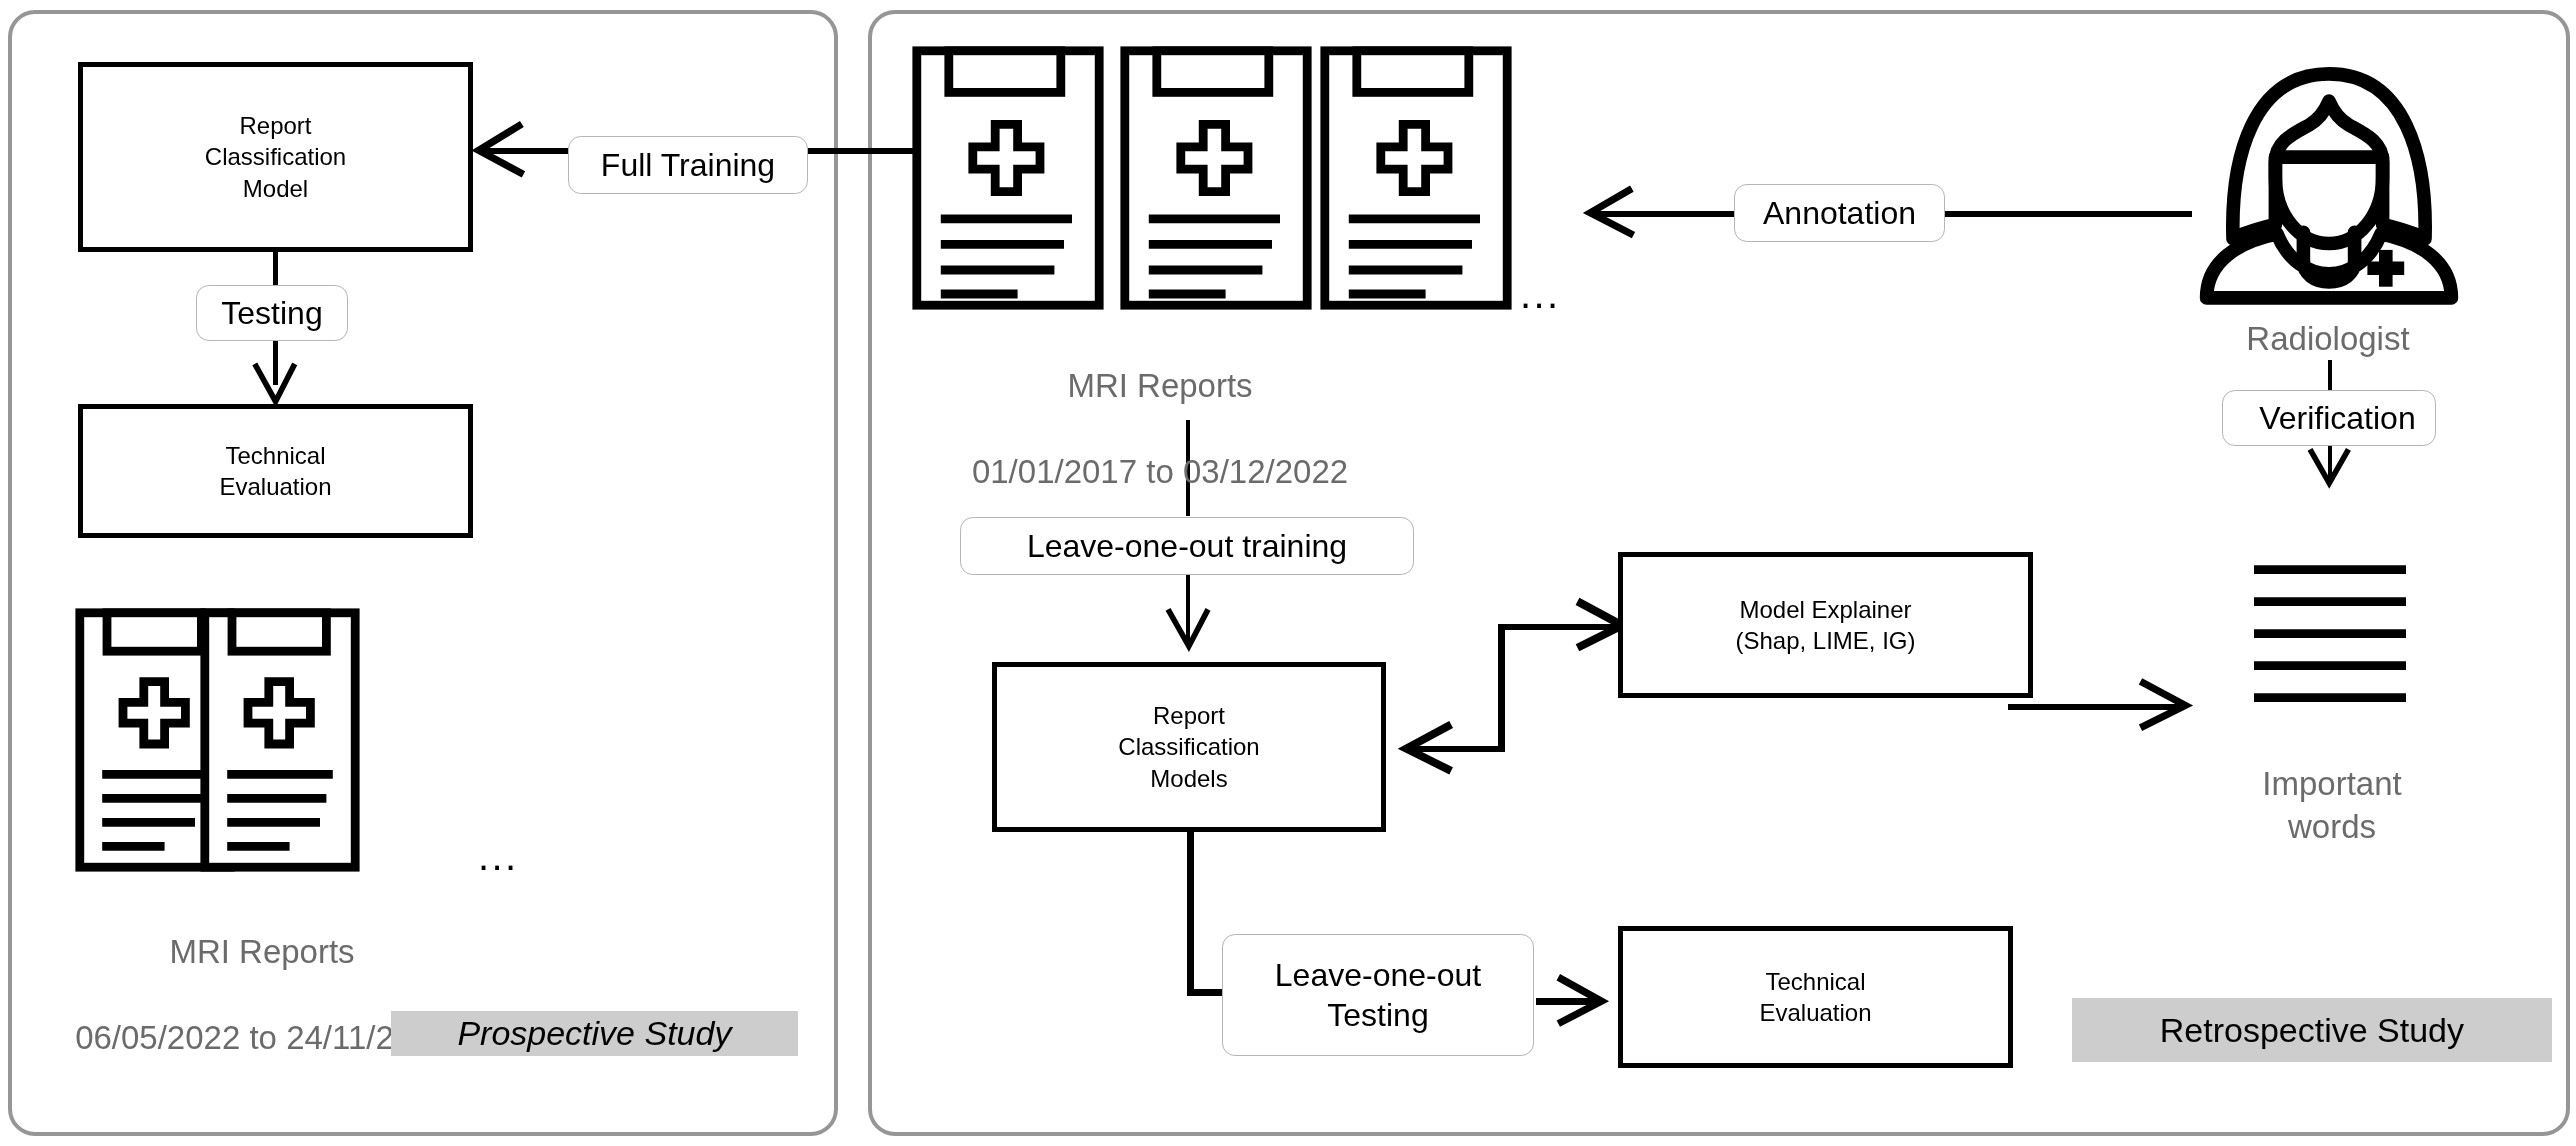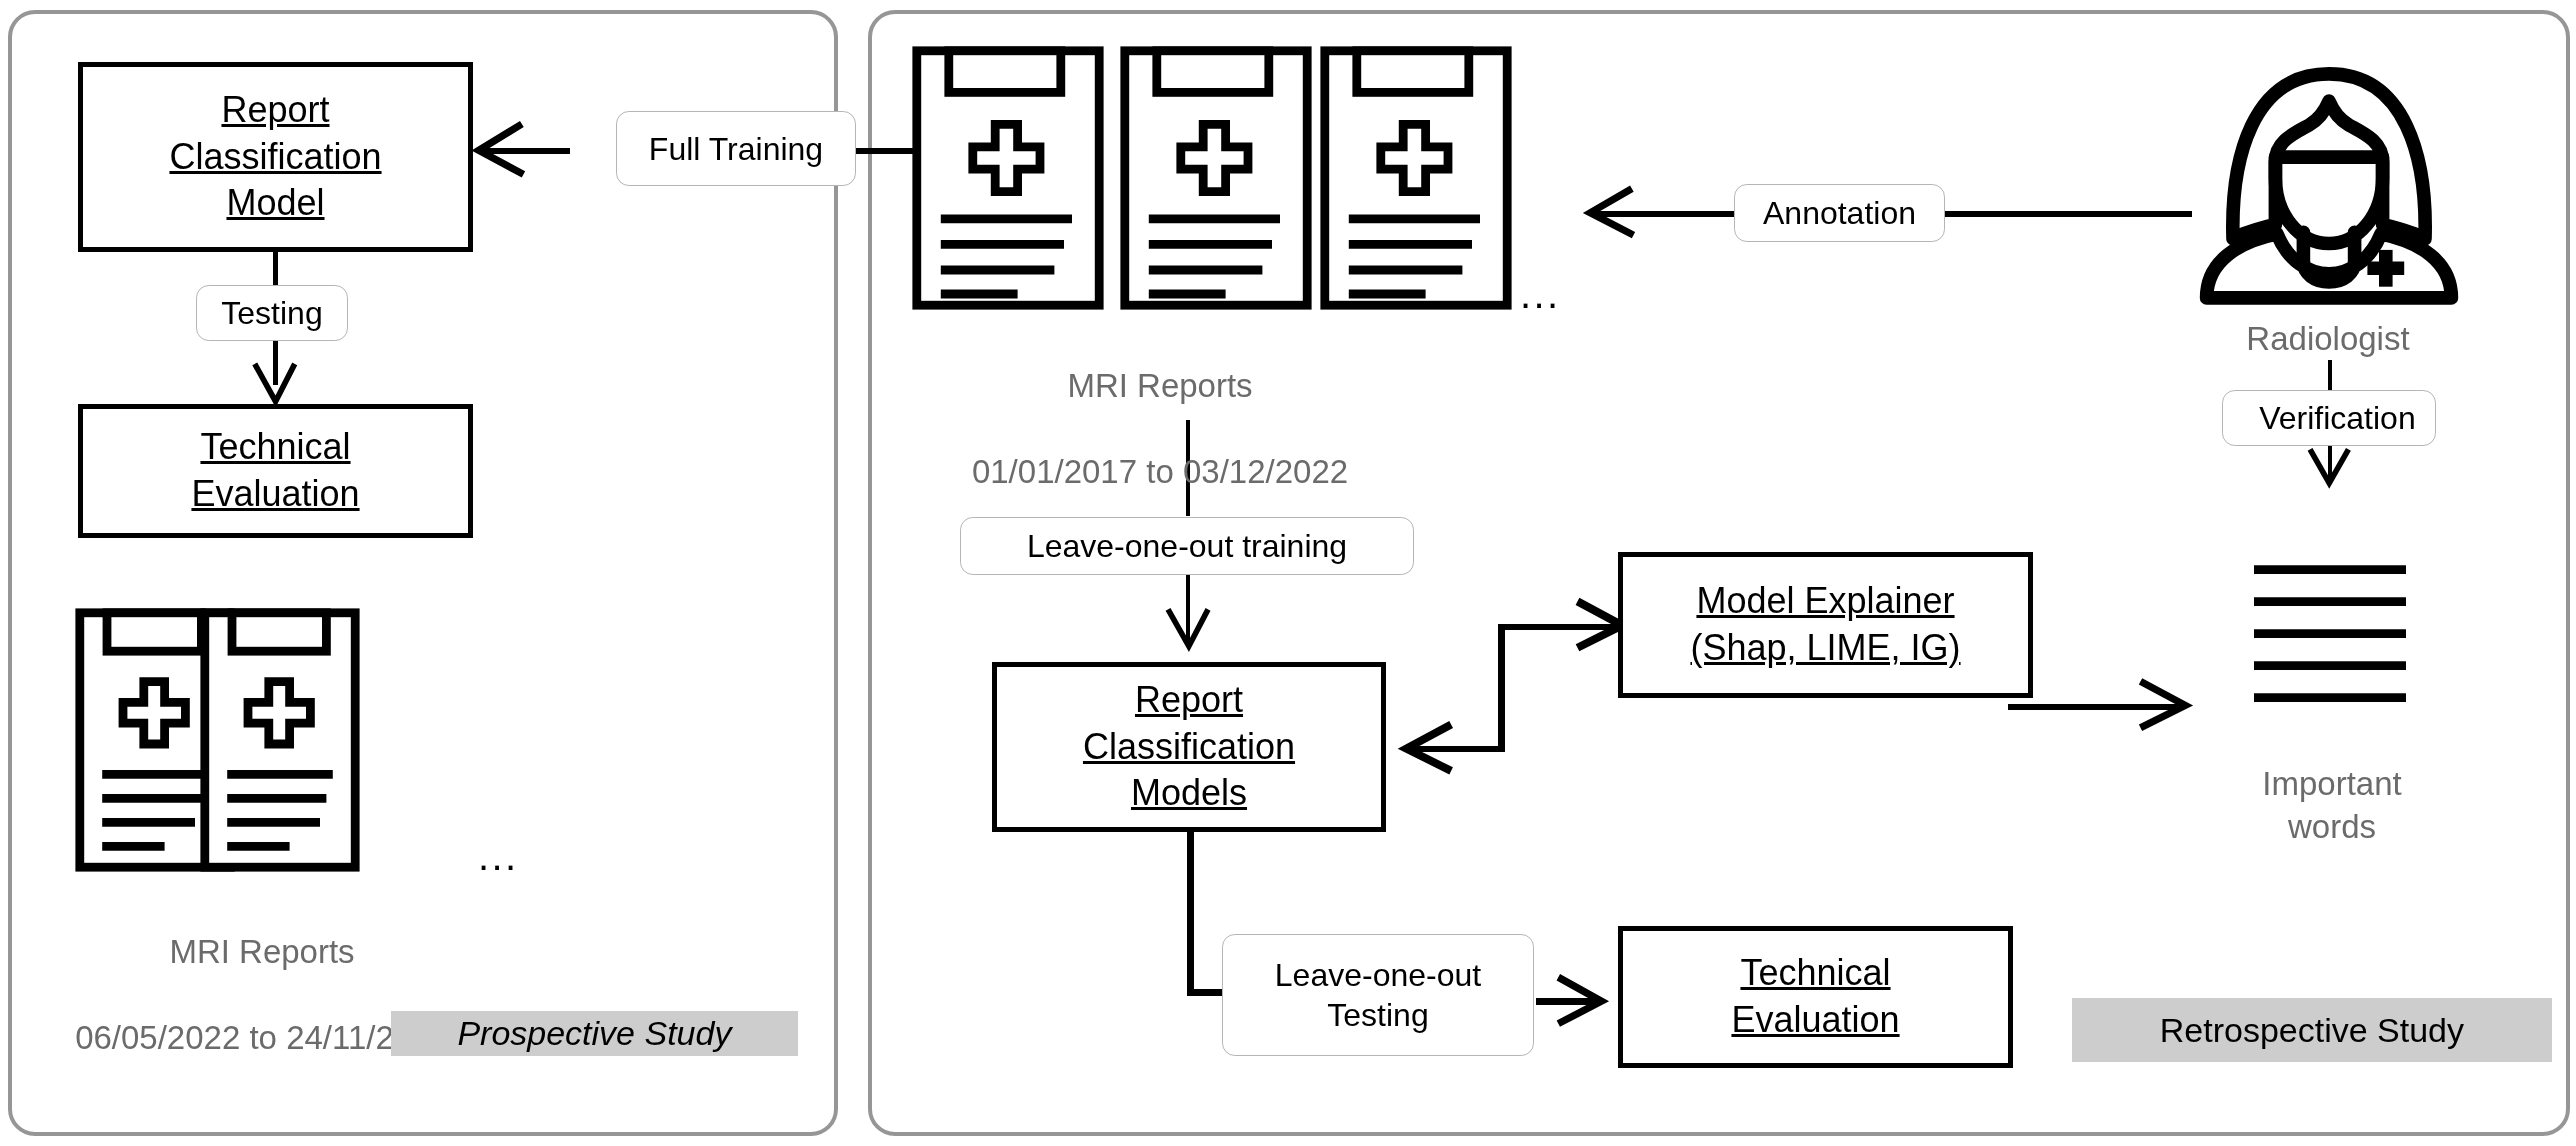--- a/index.html
+++ b/index.html
@@ -28,23 +28,22 @@
   .box{
     position:absolute;
     box-sizing:border-box;
     border:5.6px solid #000;
     background:#fff;
     display:flex;
     align-items:center;
     justify-content:center;
     text-align:center;
     line-height:1.30;
-    font-size:36px;
+    font-size:24px;
     z-index:6;
-    text-decoration:underline;
   }
   
   .pill{
     position:absolute;
     box-sizing:border-box;
     border:1.6px solid #b5b5b5;
     border-radius:12.8px;
     background:#fff;
     display:flex;
     align-items:center;
@@ -211,21 +210,21 @@
 
   <div class="caption" style="left:30px; top:888px; width:464px;">
     <span>MRI Reports</span><br>
     <span>06/05/2022 to 24/11/2022</span>
   </div>
 
   <div class="badge" style="left:391px; top:1011px; width:378px; height:45px;font-style:italic;">
     <span>Prospective Study</span>
   </div>
 
-  <div class="pill" style="left:568px; top:111px; width:240px; height:75px;margin-left:48px;">
+  <div class="pill" style="left:568px; top:136px; width:240px; height:58px;">
     <span>Full Training</span>
   </div>
 
   <svg class="doc" style="left:912px; top:46px;" width="200" height="264" viewBox="0 0 250 330">
     <rect x="6" y="6" width="228" height="318" fill="#fff" stroke="#000" stroke-width="11"></rect>
     <rect x="46" y="6" width="140" height="52" fill="#fff" stroke="#000" stroke-width="11"></rect>
     <path d="M 104,98 L 132,98 L 132,126 L 160,126 L 160,154 L 132,154 L 132,182 L 104,182 L 104,154 L 76,154 L 76,126 L 104,126 Z" fill="#fff" stroke="#000" stroke-width="11"></path>
     <g stroke="#000" stroke-width="11" stroke-linecap="butt">
       <line x1="36" y1="216" x2="200" y2="216"></line>
       <line x1="36" y1="248" x2="190" y2="248"></line>

